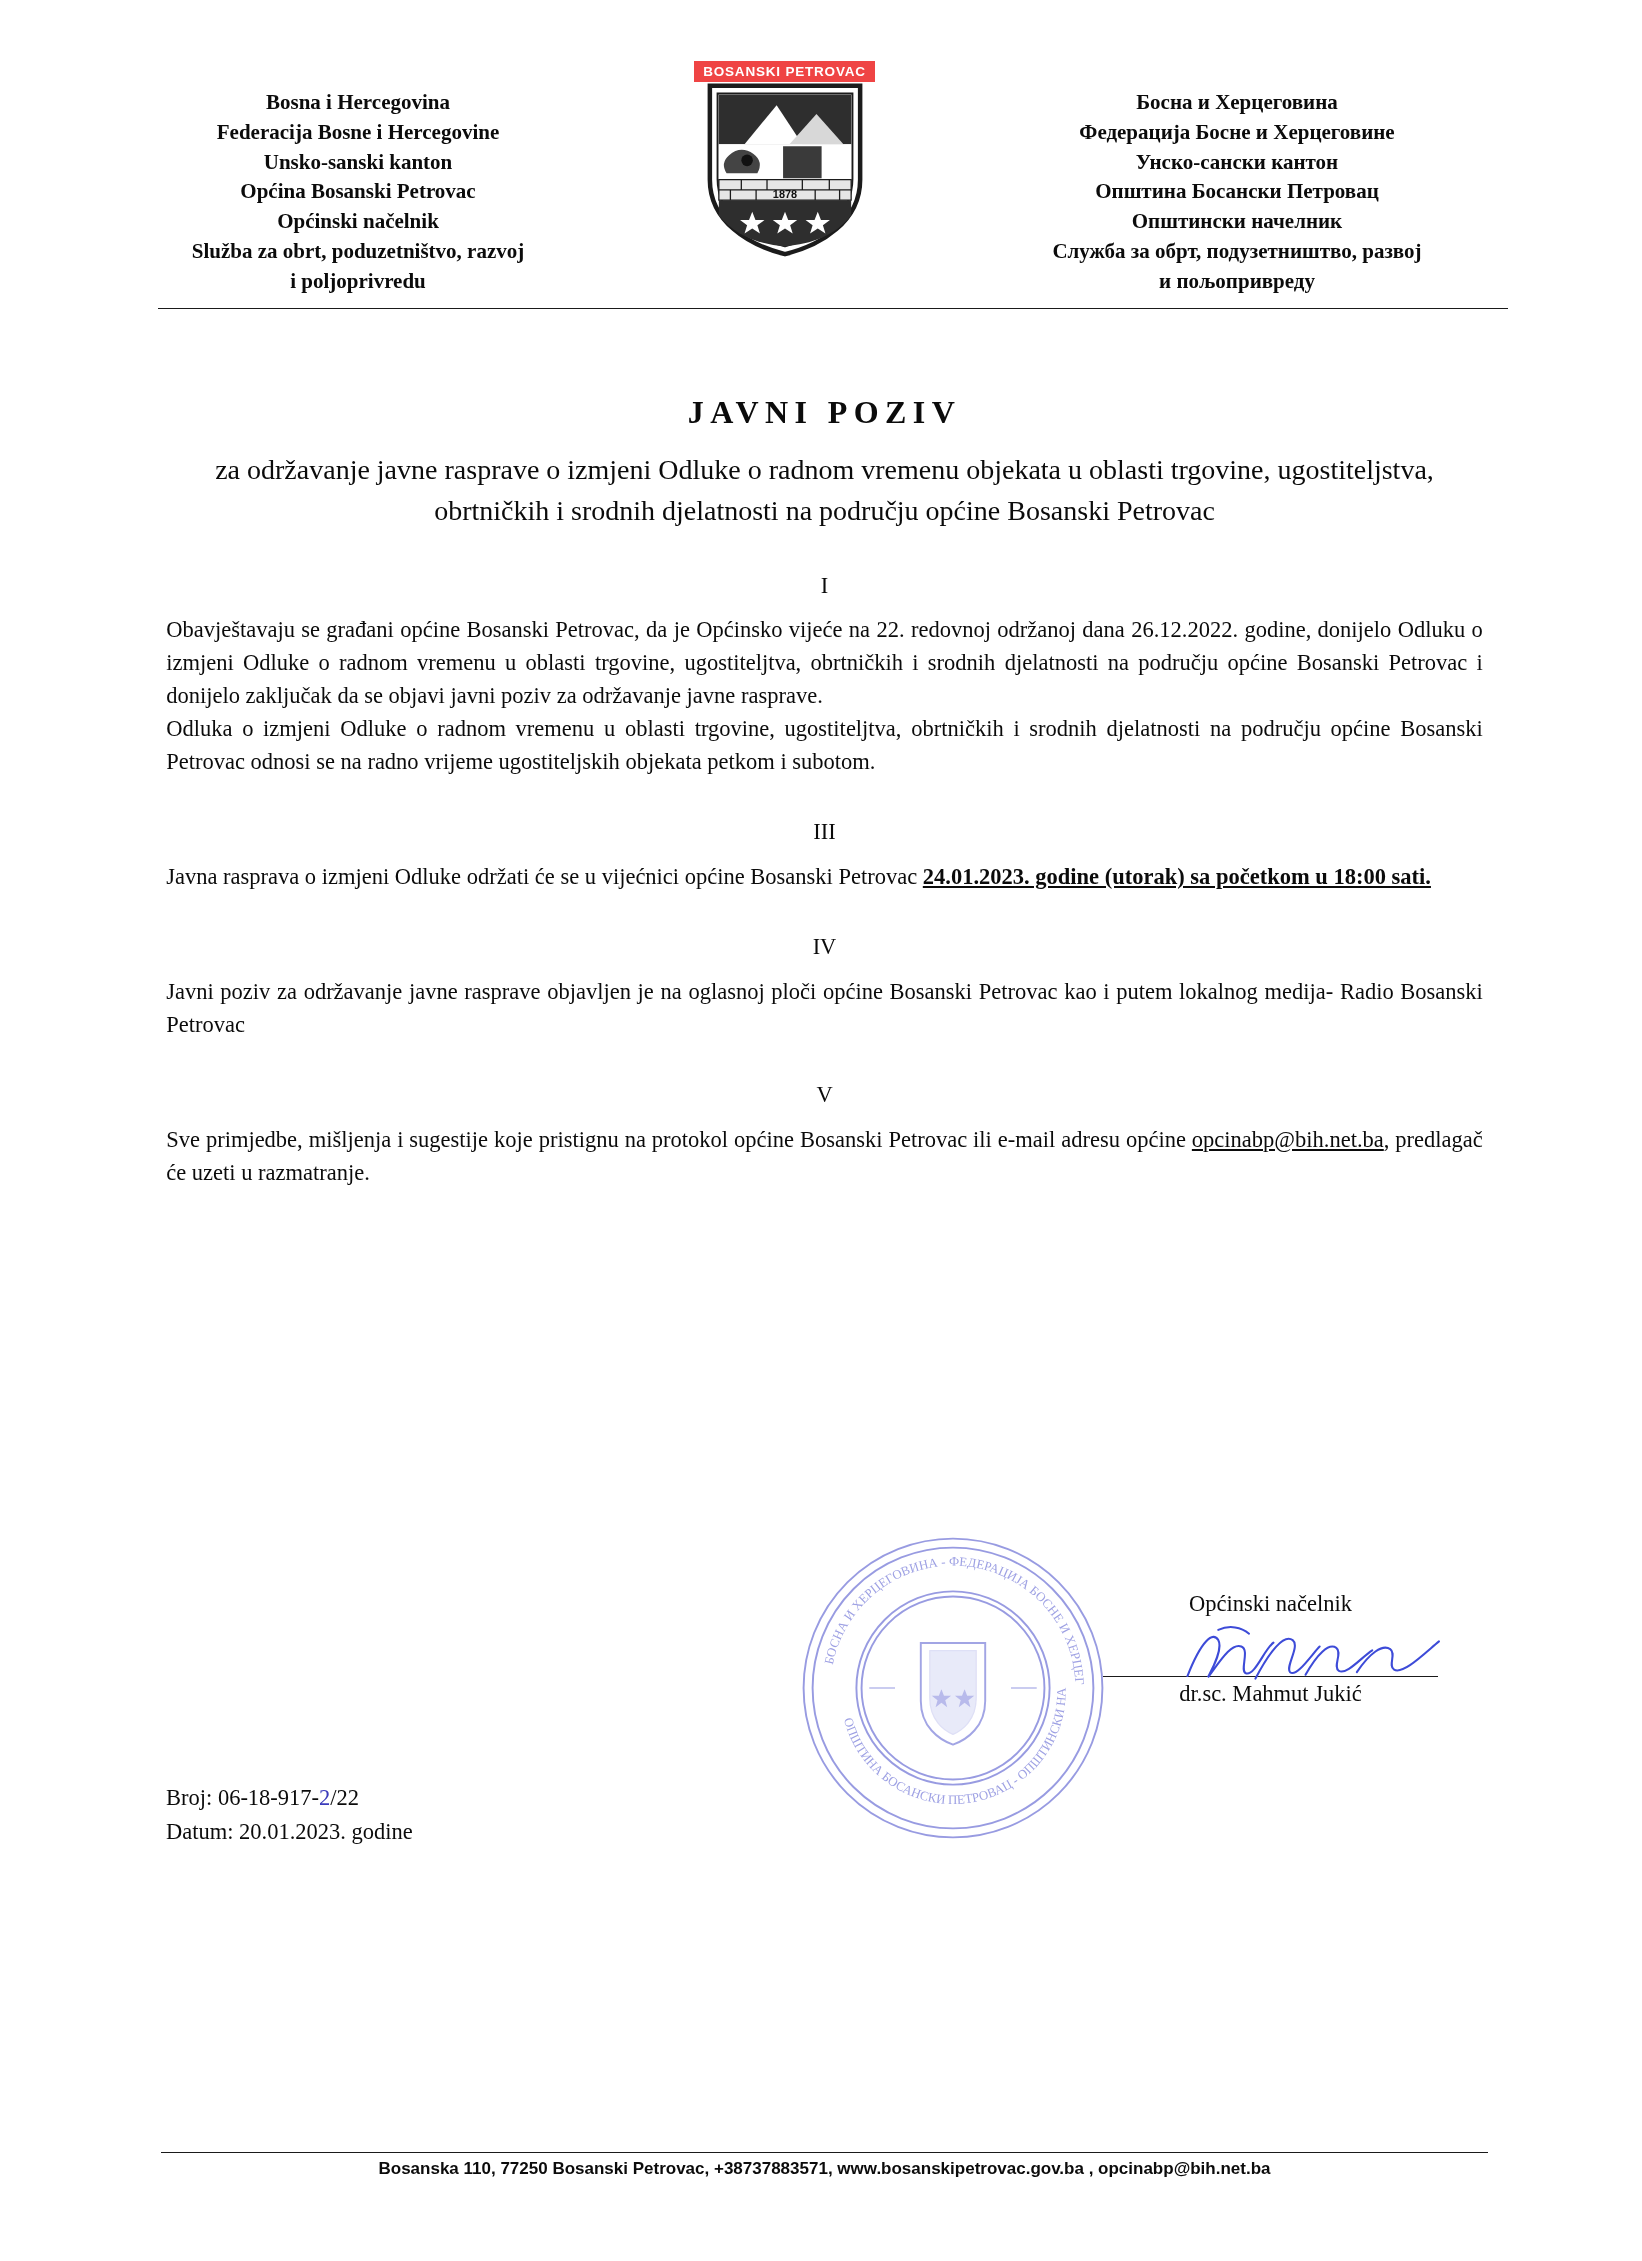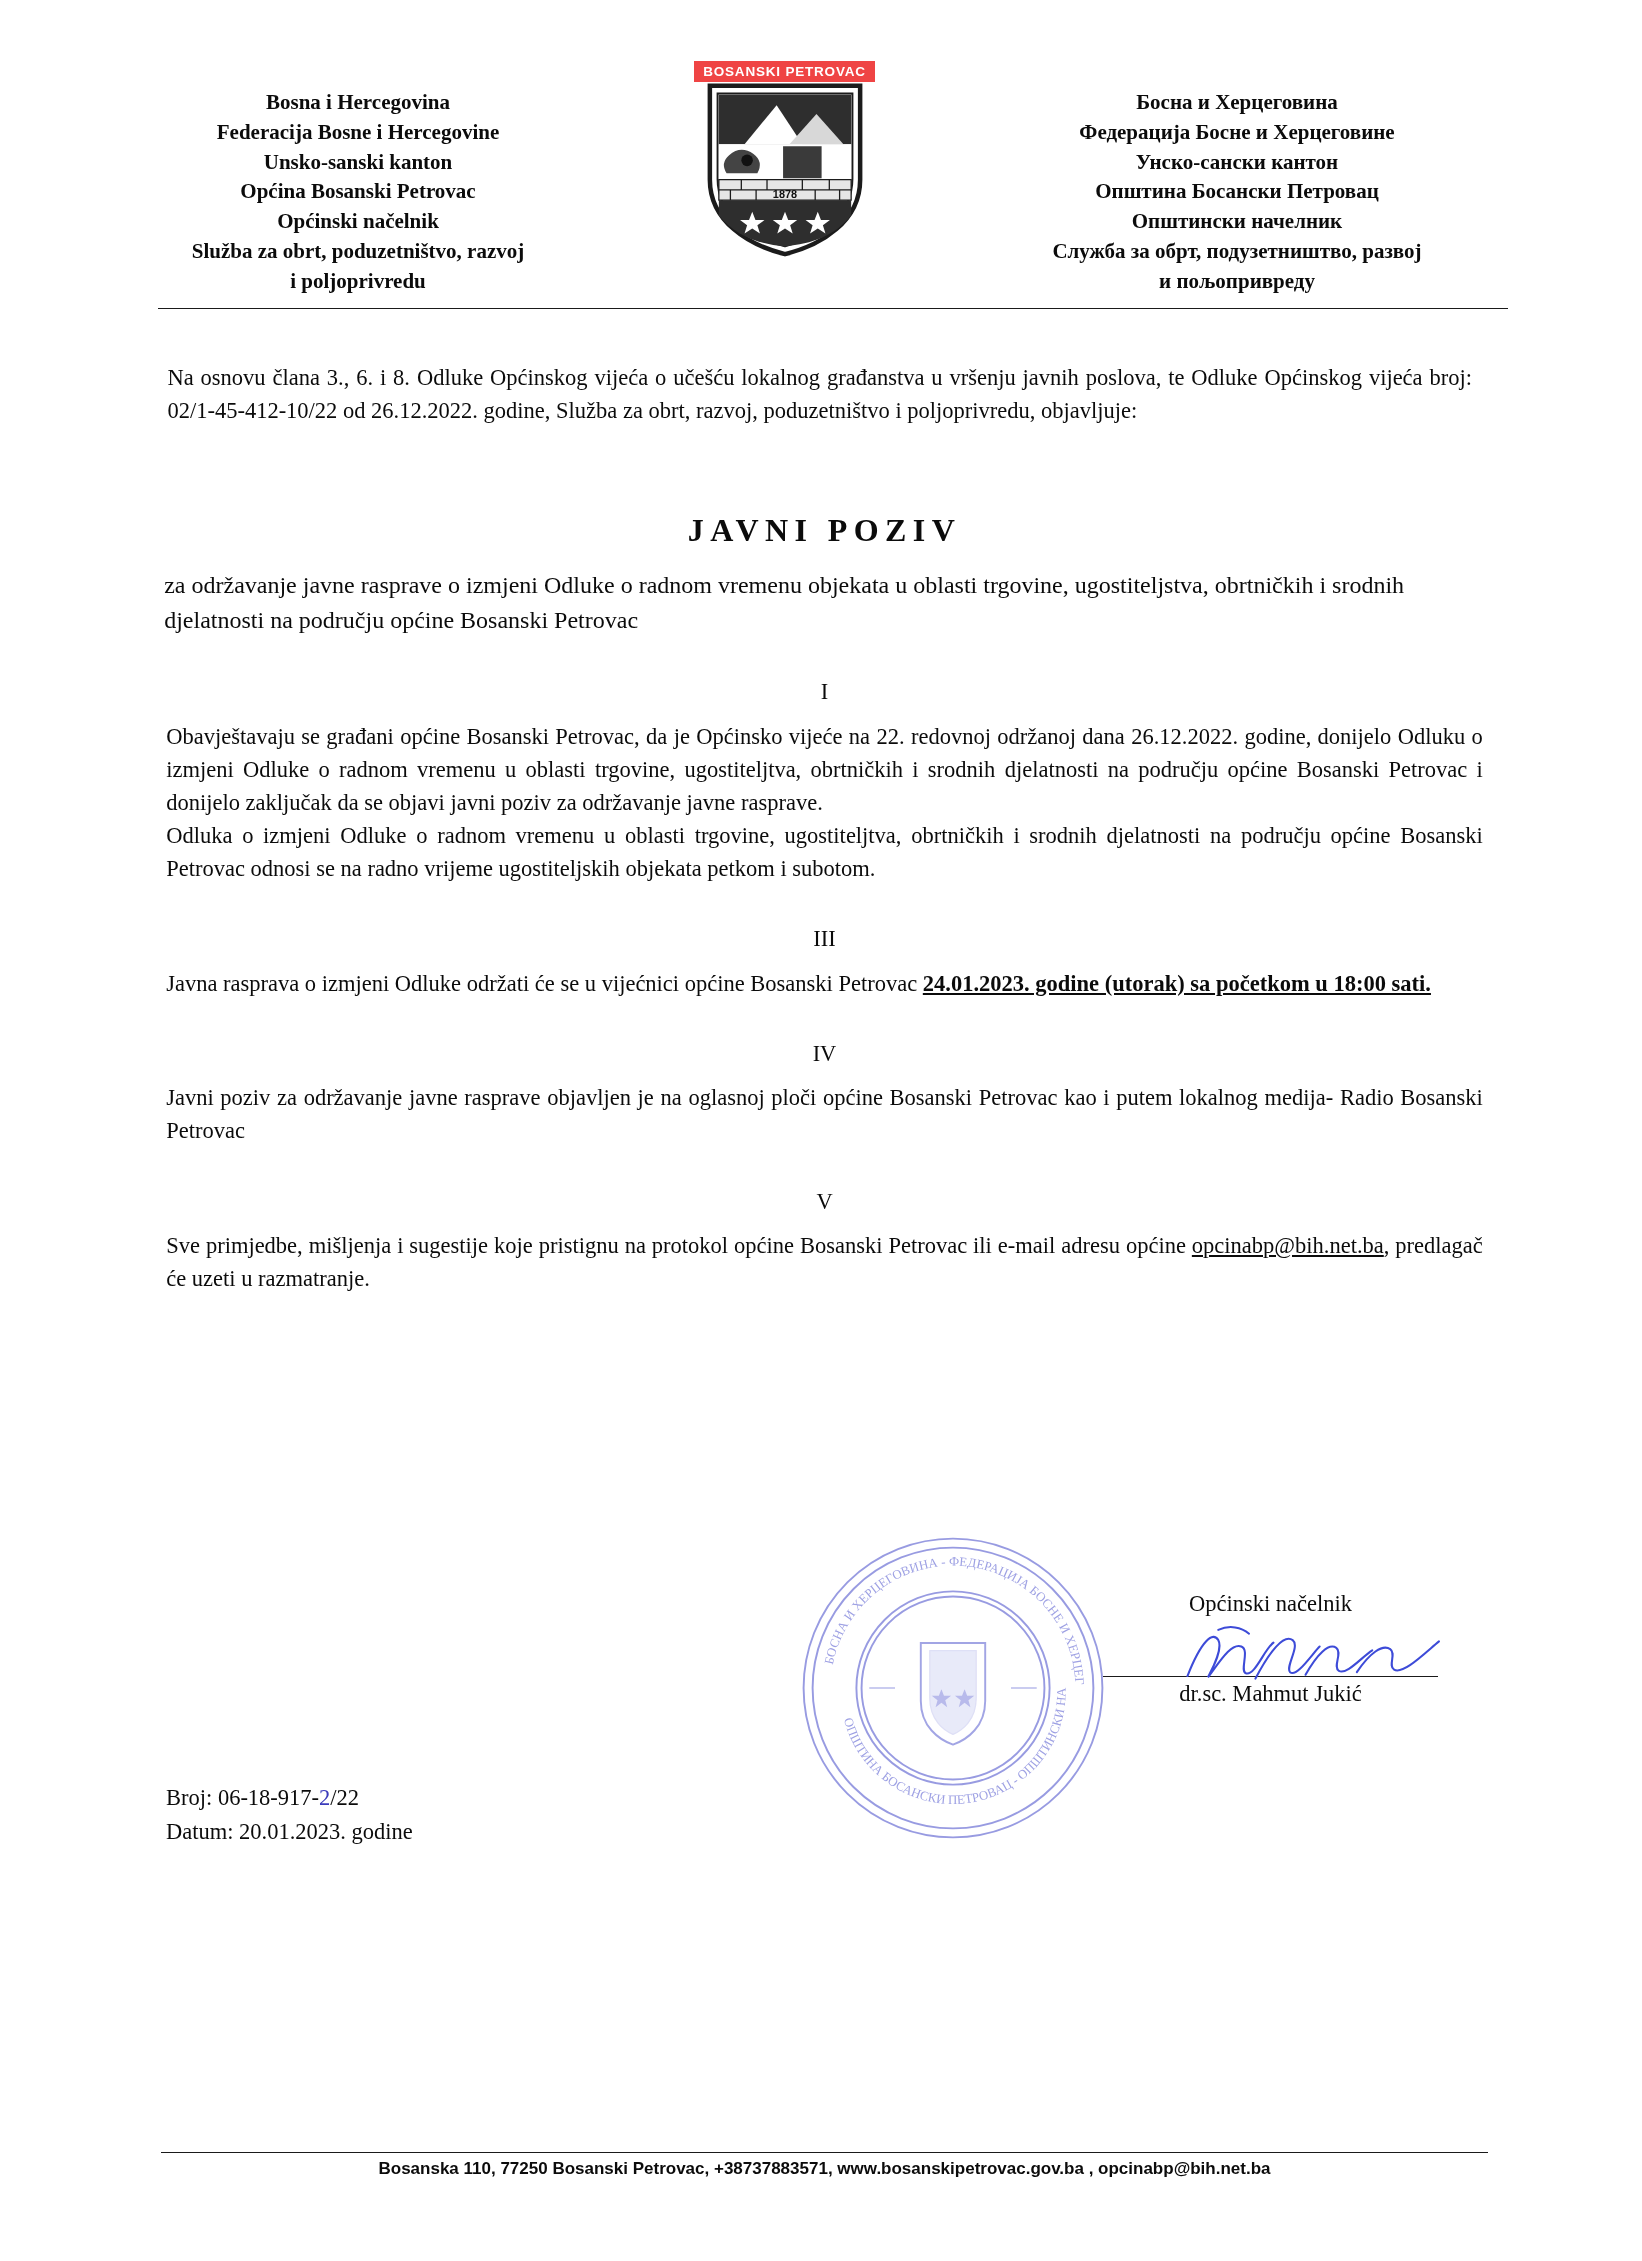--- a/index.html
+++ b/index.html
@@ -102,22 +102,22 @@
 
   .doc-title {
     text-align: center;
     font-weight: bold;
     font-size: 32px;
     letter-spacing: 6.4px;
     margin-top: 80px;
     font-family: "Liberation Serif", serif;
   }
   .subtitle {
-    text-align: left;
-    font-size: 24px;
+    text-align: center;
+    font-size: 28px;
     line-height: 1.45;
     margin-top: 14px;
     padding: 0 3.2px;
   }
 
   .roman {
     text-align: center;
     font-size: 22.5px;
     margin-top: 37px;
     margin-bottom: 11.6px;
@@ -265,21 +265,20 @@
       <div>Општински начелник</div>
       <div>Служба за обрт, подузетништво, развој</div>
       <div>и пољопривреду</div>
     </div>
   </div>
 
   <div class="header-rule"></div>
 
   <div class="content">
 
-    <p class="para intro">Na osnovu člana 3., 6. i 8. Odluke Općinskog vijeća o učešću lokalnog građanstva u vršenju javnih poslova, te Odluke Općinskog vijeća broj: 02/1-45-412-10/22 od 26.12.2022. godine, Služba za obrt, razvoj, poduzetništvo i poljoprivredu, objavljuje:</p>
 
     <div class="doc-title">JAVNI POZIV</div>
 
     <div class="subtitle">za održavanje javne rasprave o izmjeni Odluke o radnom vremenu objekata u oblasti trgovine, ugostiteljstva, obrtničkih i srodnih djelatnosti na području općine Bosanski Petrovac</div>
 
     <div class="roman">I</div>
     <p class="para sect-body">Obavještavaju se građani općine Bosanski Petrovac, da je Općinsko vijeće na 22. redovnoj održanoj dana 26.12.2022. godine, donijelo Odluku o izmjeni Odluke o radnom vremenu u oblasti trgovine, ugostiteljtva, obrtničkih i srodnih djelatnosti na području općine Bosanski Petrovac i donijelo zaključak da se objavi javni poziv za održavanje javne rasprave.</p>
 
     <p class="para sect-body">Odluka o izmjeni Odluke o radnom vremenu u oblasti trgovine, ugostiteljtva, obrtničkih i srodnih djelatnosti na području općine Bosanski Petrovac odnosi se na radno vrijeme ugostiteljskih objekata petkom i subotom.</p>
 

